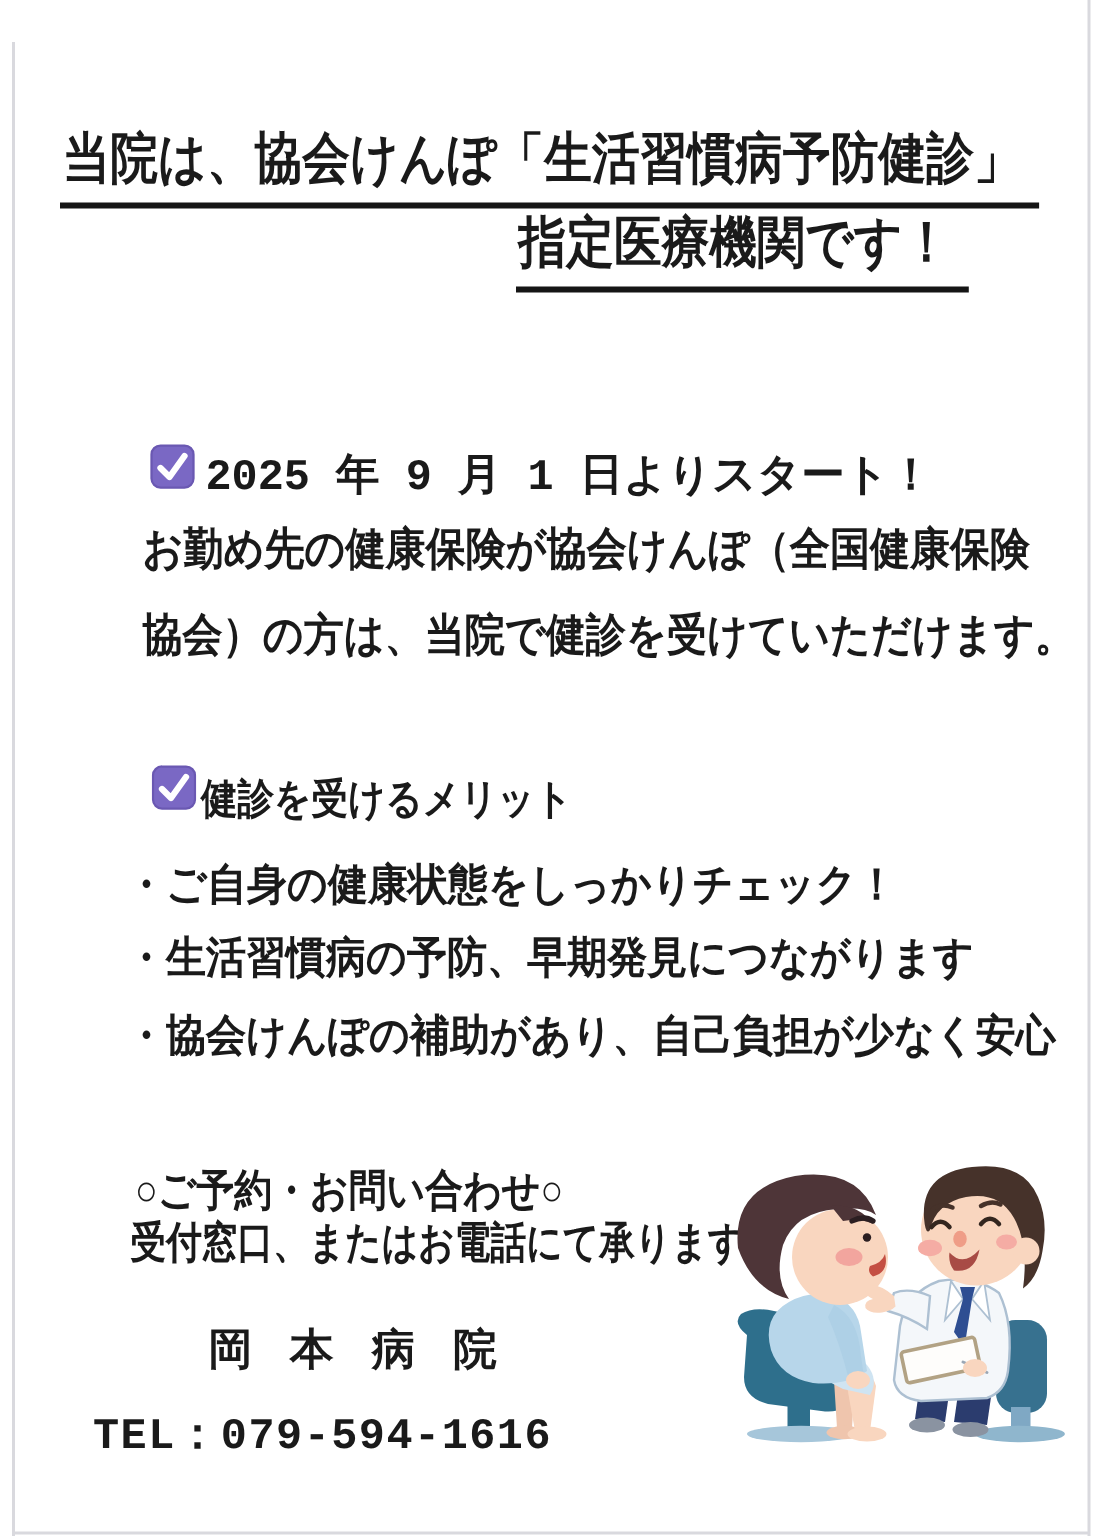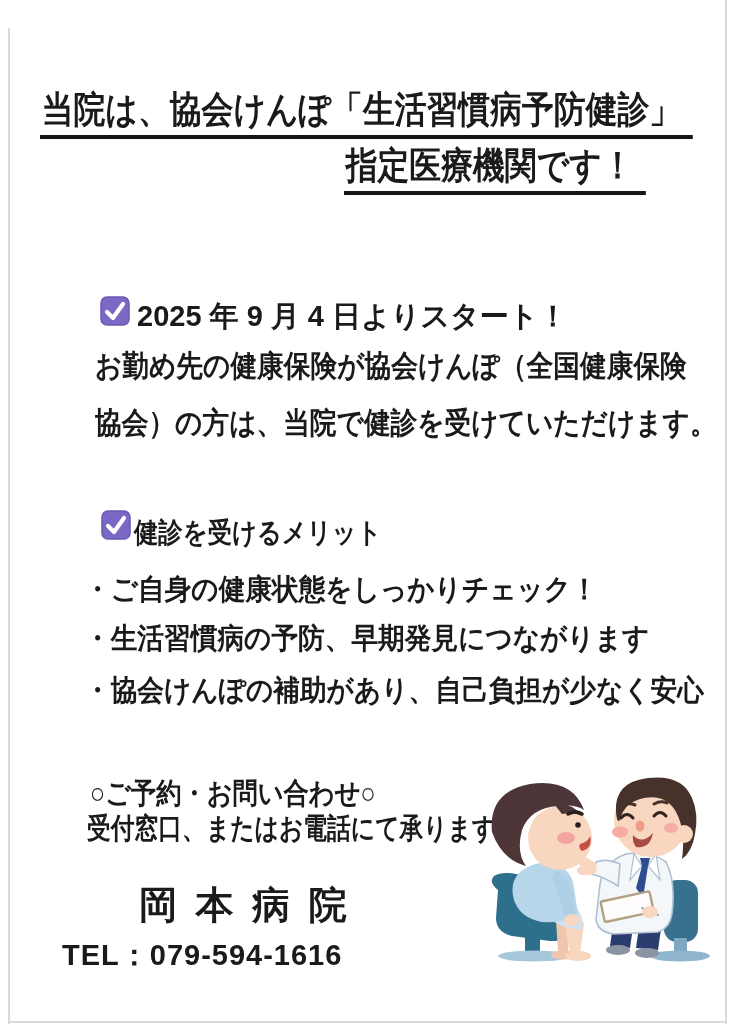--- a/index.html
+++ b/index.html
@@ -3,21 +3,21 @@
 <meta charset="utf-8">
 <style>
   * { margin: 0; padding: 0; box-sizing: border-box; }
   html,body { background:#ffffff; }
   .page {
     position: relative;
     width: 732px;
     height: 1024px;
     background: #ffffff;
     overflow: hidden;
-    font-family: Liberation Sans, sans-serif;
+    font-family: Liberation Mono, monospace;
     color: #1a1a1a;
   }
   
   .edge { position:absolute; background:#d9d9de; }
   .edge-left  { left:8px; top:28px; bottom:0; width:2px; }
   .edge-right { left:725px; top:0; bottom:0; width:2px; }
   .edge-bottom{ left:8px; right:6px; bottom:1px; height:2px; }
 
   .abs { position:absolute; white-space:nowrap; }
 
@@ -47,42 +47,42 @@
   .para1 { left:95px; top:346px; }
   .para2 { left:95px; top:403px; }
 
   .bullet { font-size:29px; font-weight:800; transform:scaleX(0.92); transform-origin:left top; }
   .bullet0 { left:84px; top:570px; }
   .bullet1 { left:84px; top:619px; }
   .bullet2 { left:84px; top:671px; }
 
   .contact-heading { left:90px; top:774px; font-size:29px; font-weight:800; transform:scaleX(0.87); transform-origin:left top; }
   .contact-note    { left:87px; top:809px; font-size:29px; font-weight:800; transform:scaleX(0.82); transform-origin:left top; }
-  .hospital-name   { left:139px; top:880px; font-size:38px; font-weight:800; letter-spacing:2px; word-spacing:4px; }
+  .hospital-name   { left:139px; top:880px; font-size:29px; font-weight:800; letter-spacing:2px; word-spacing:4px; }
   .tel-line        { left:62px;  top:936px; font-size:29px; font-weight:700; letter-spacing:1px; }
 
   .illustration { left:468px; top:772px; width:252px; height:194px; }
 </style>
 </head>
 <body>
 
 <div class="page">
 
   <div class="edge edge-left"></div>
   <div class="edge edge-right"></div>
   <div class="edge edge-bottom"></div>
 
   <div class="abs title-line title1">当院は、協会けんぽ「生活習慣病予防健診」</div>
   <div class="abs title-line title2">指定医療機関です！</div>
 
   <svg class="abs checkbox cb1" viewBox="0 0 30 30">
     <rect x="1" y="1" width="28" height="28" rx="6" fill="#7a68c4" stroke="#6a58b2" stroke-width="1.5"></rect>
     <polyline points="7,16 13,22 23,8" fill="none" stroke="#ffffff" stroke-width="4.2" stroke-linecap="round" stroke-linejoin="round"></polyline>
   </svg>
-  <div class="abs row-label start-heading">2025 年 9 月 4 日よりスタート！</div>
+  <div class="abs row-label start-heading">2025 年 9 月 1 日よりスタート！</div>
   <div class="abs para para1">お勤め先の健康保険が協会けんぽ（全国健康保険</div>
   <div class="abs para para2">協会）の方は、当院で健診を受けていただけます。</div>
 
   <svg class="abs checkbox cb2" viewBox="0 0 30 30">
     <rect x="1" y="1" width="28" height="28" rx="6" fill="#7a68c4" stroke="#6a58b2" stroke-width="1.5"></rect>
     <polyline points="7,16 13,22 23,8" fill="none" stroke="#ffffff" stroke-width="4.2" stroke-linecap="round" stroke-linejoin="round"></polyline>
   </svg>
   <div class="abs row-label merit-heading">健診を受けるメリット</div>
   <div class="abs bullet bullet0">・ご自身の健康状態をしっかりチェック！</div>
   <div class="abs bullet bullet1">・生活習慣病の予防、早期発見につながります</div>

